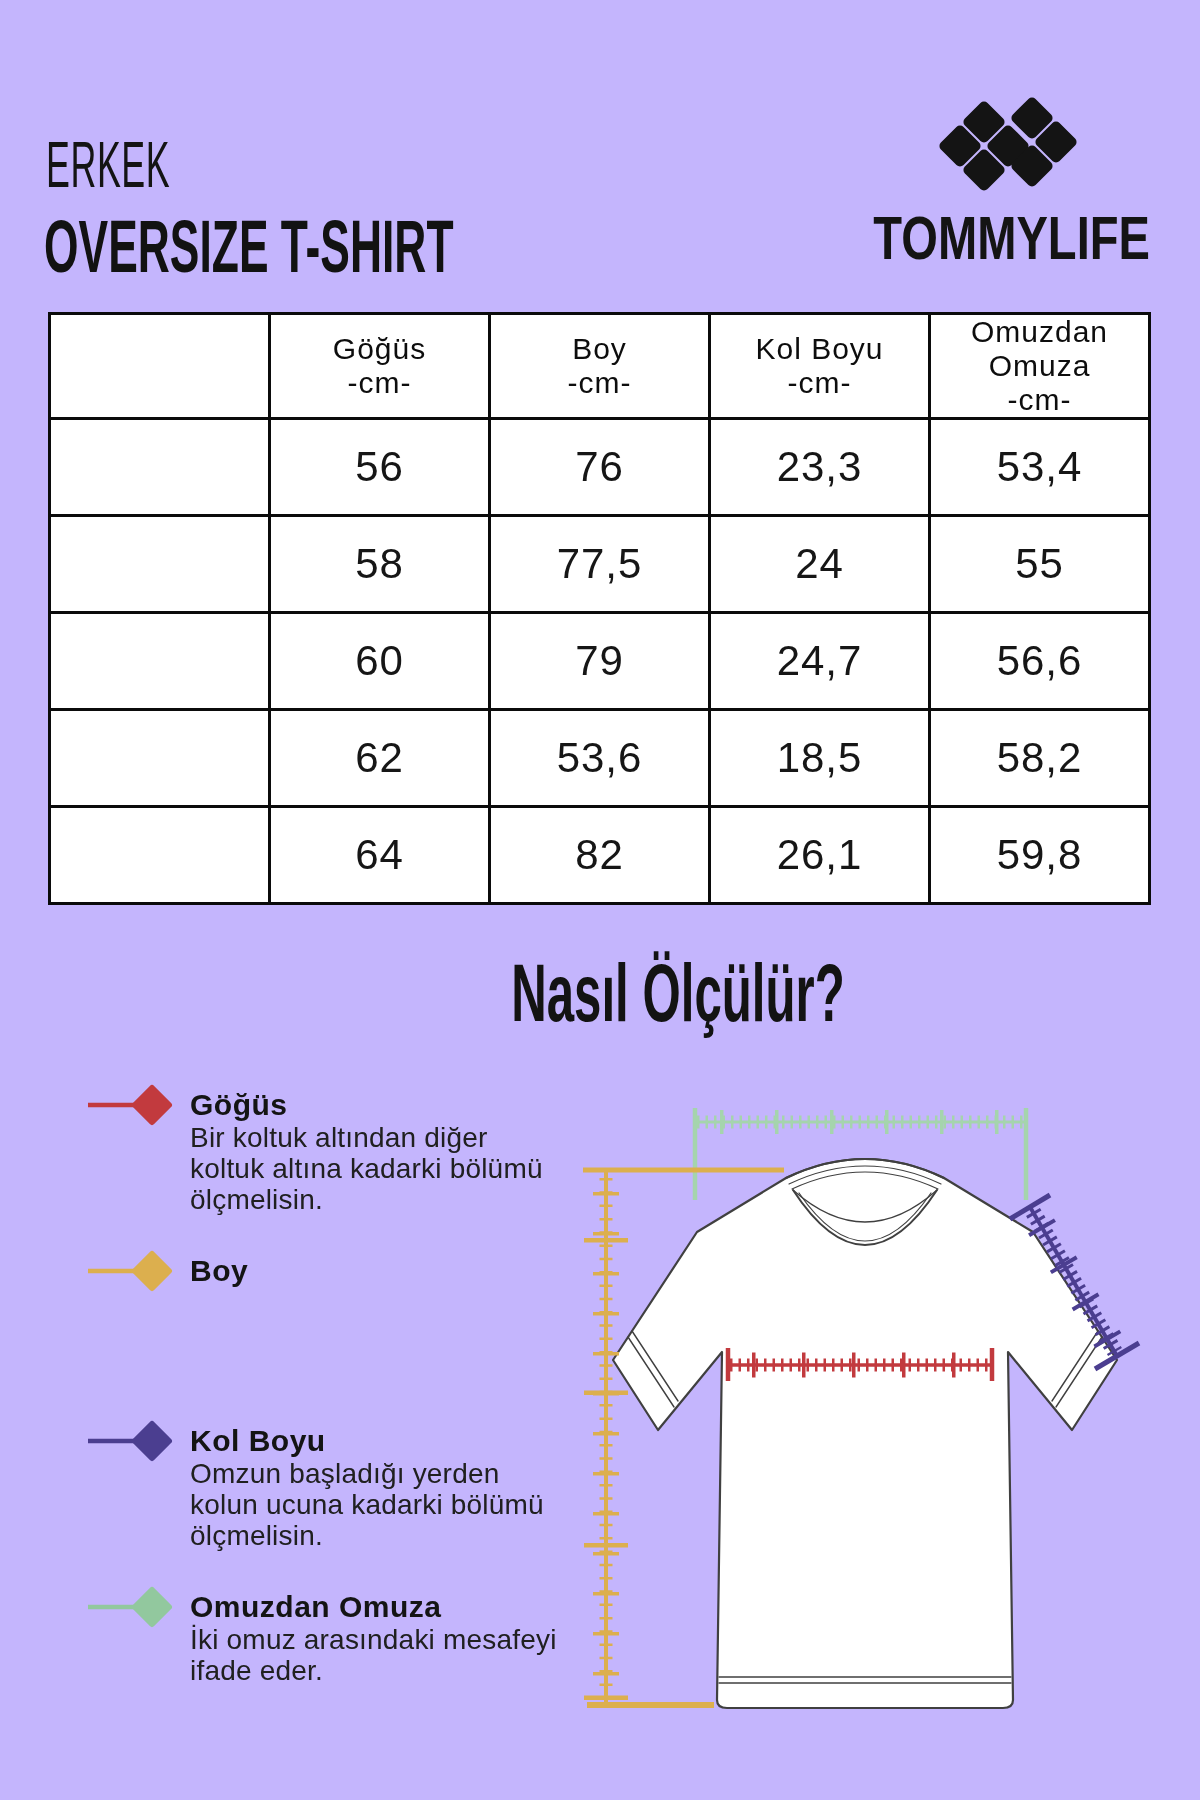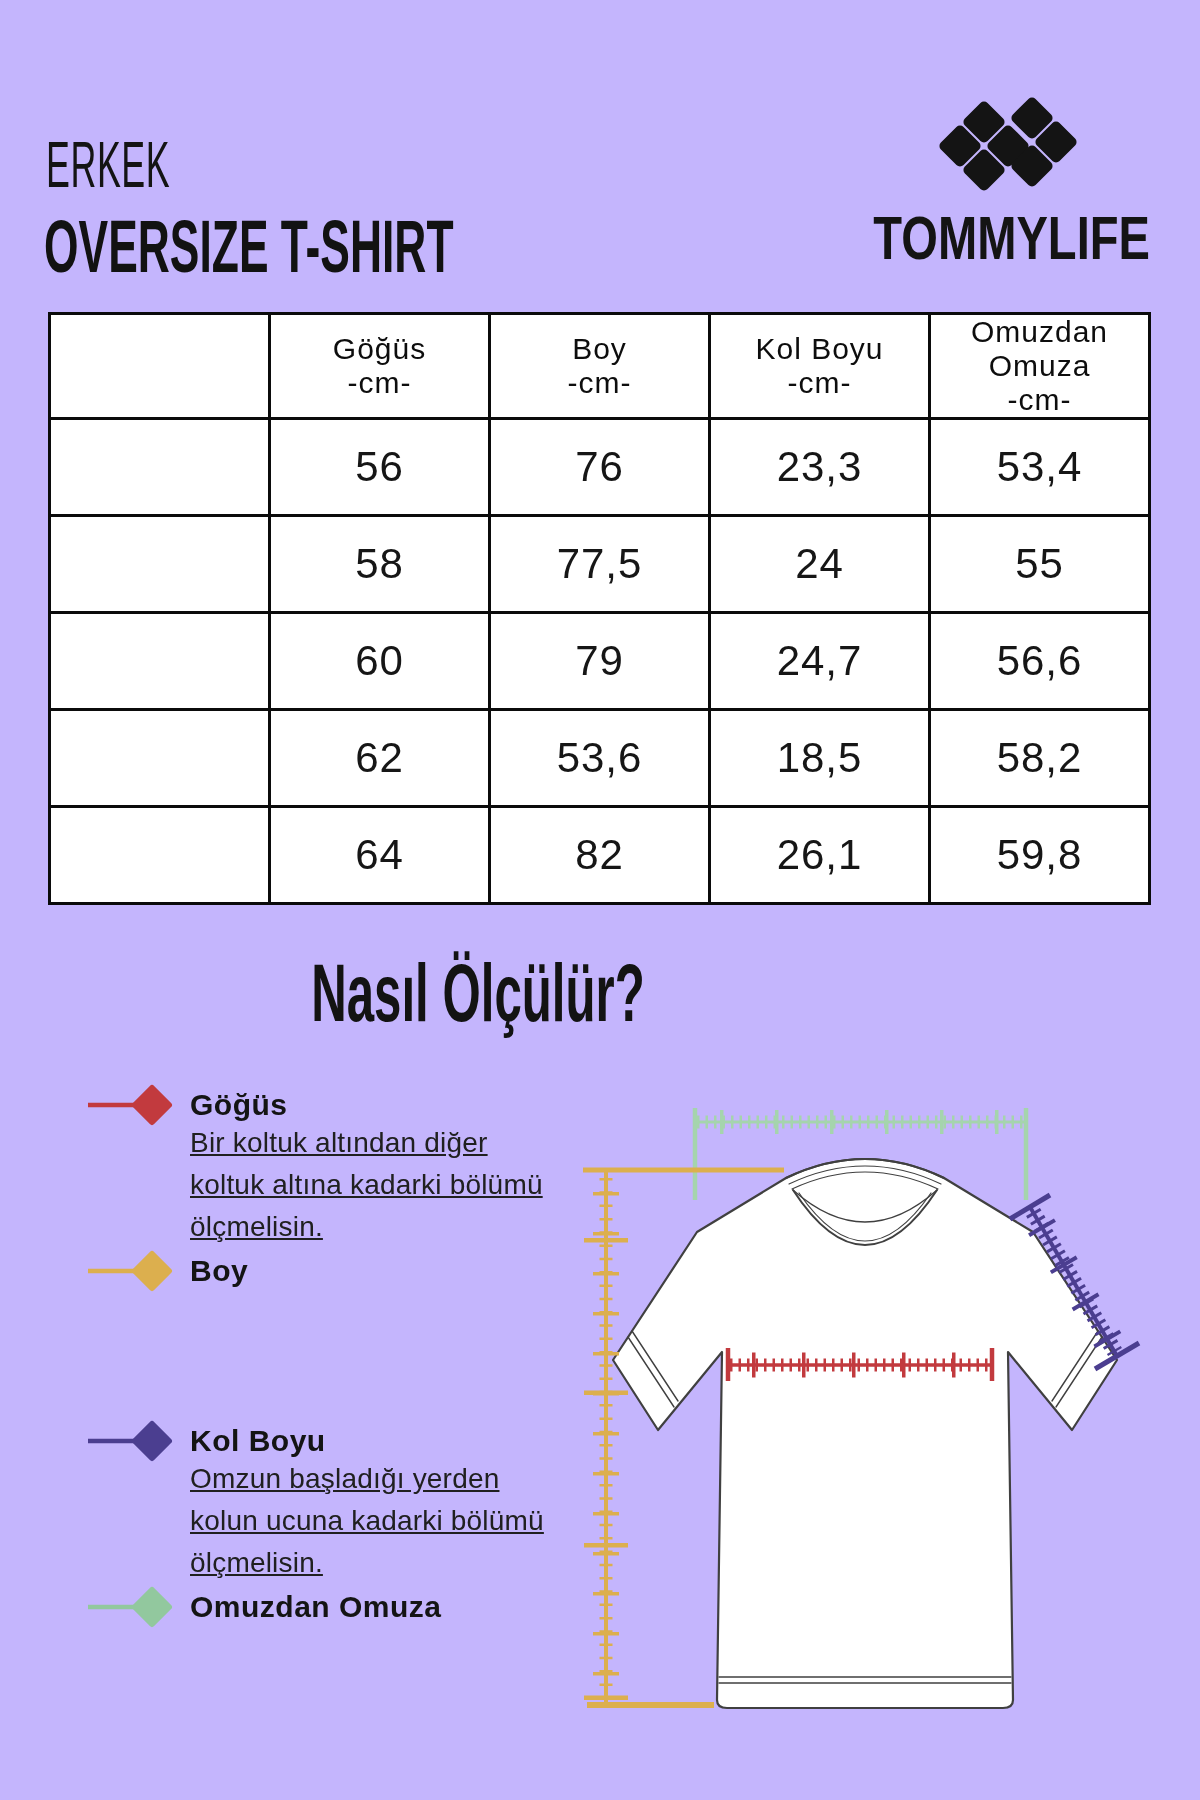--- a/index.html
+++ b/index.html
@@ -25,31 +25,31 @@
   table.size .drow th,table.size .drow td{height:94px;}
   th.beden{background:#0b0b0b;color:#fff;font-size:33px;font-weight:400;letter-spacing:1.5px;}
   th.sizecell{background:#0b0b0b;color:#fff;font-size:33px;font-weight:400;letter-spacing:2px;}
   th.mcol{font-weight:400;}
   .collbl{font-size:30px;line-height:34px;letter-spacing:1px;font-weight:400;
           max-width:190px;margin:0 auto;}
   .colunit{font-size:30px;line-height:34px;letter-spacing:1px;font-weight:400;}
   td.val{font-size:42px;letter-spacing:1px;color:#161616;}
 
   
-  .howto{position:absolute;left:0;top:946px;width:956px;text-align:center;}
+  .howto{position:absolute;left:0;top:946px;width:956px;text-align:right;}
   .howto span{display:inline-block;font-size:82px;font-weight:700;letter-spacing:0;
               transform:scaleX(.60);transform-origin:center top;white-space:nowrap;color:#131313;}
 
   
   .legend-item{position:absolute;left:88px;width:480px;}
   .legend-marker{position:absolute;left:0;top:-6px;}
   .legend-text{margin-left:102px;}
   .legend-title{font-size:30px;font-weight:700;line-height:34px;letter-spacing:.5px;color:#141414;}
-  .legend-desc{font-size:28px;font-weight:400;line-height:42px;color:#202020;max-width:382px;
-               letter-spacing:.2px;text-decoration:underline;}
+  .legend-desc{font-size:28px;font-weight:400;line-height:31px;color:#202020;max-width:382px;
+               letter-spacing:.2px;}
 
   
   svg.diagram{position:absolute;left:0;top:0;pointer-events:none;}
 </style>
 </head>
 <body>
 
 <div class="page">
 
   <div class="cat">ERKEK</div>
@@ -173,20 +173,21 @@
     </div>
   </div>
 
   <div class="legend-item" style="top: 1590px;">
     <svg class="legend-marker" width="96" height="46" viewBox="0 0 96 46">
       <line x1="0" y1="23" x2="50" y2="23" stroke-width="4.5" stroke="#92c89e"></line>
       <rect x="-15" y="-15" width="30" height="30" rx="3" transform="translate(64,23) rotate(45)" fill="#92c89e"></rect>
     </svg>
     <div class="legend-text">
       <div class="legend-title">Omuzdan Omuza</div>
+      <div class="legend-desc">İki omuz arasındaki mesafeyi ifade eder.</div>
     </div>
   </div>
 </div>
 
   <svg class="diagram" width="1200" height="1800" viewBox="0 0 1200 1800">
 
     <g fill="#ffffff" stroke-width="2.2" stroke-linejoin="round" stroke-linecap="round" stroke="#404040">
       <path d="M786,1178 L697,1232 L613,1360 L658,1430 L722,1352 L717,1700
                Q717,1708 727,1708 L1003,1708 Q1013,1708 1013,1700 L1008,1352
                L1072,1430 L1117,1360 L1033,1232 L944,1178

